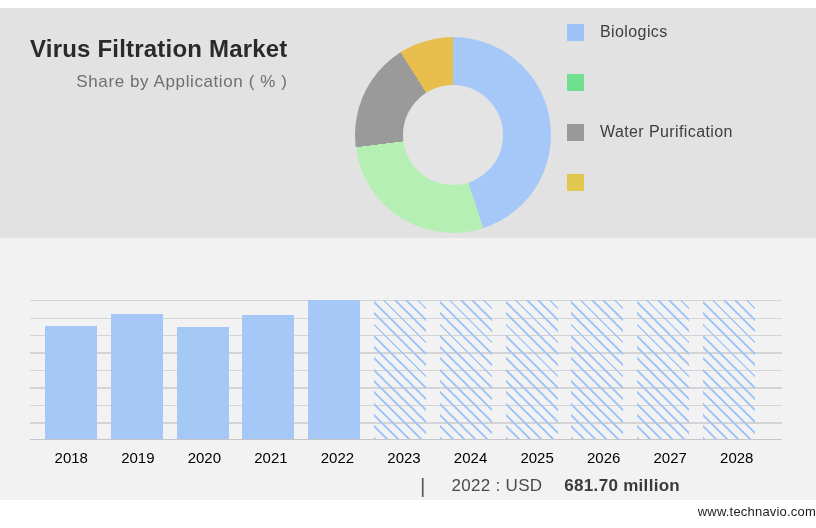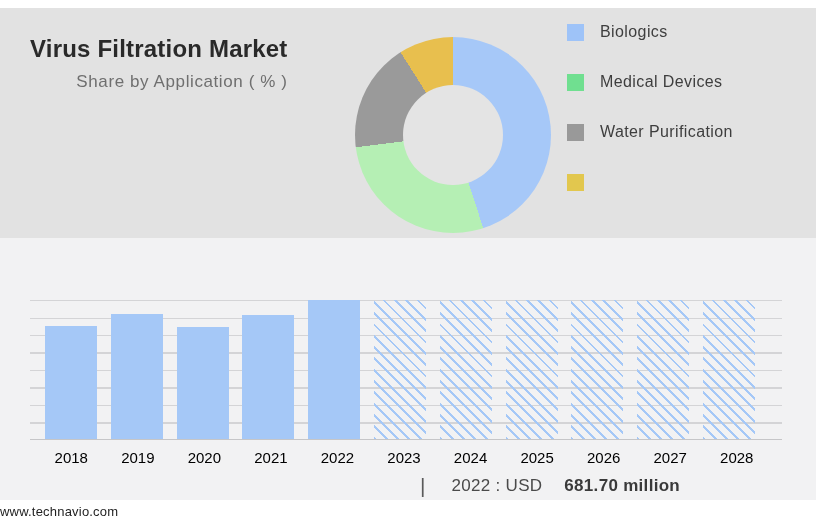--- a/index.html
+++ b/index.html
@@ -35,21 +35,21 @@
   .xlabel { flex: 1 1 0; text-align: center; font-size: 15px; color: #000000; }
 
   .caption-left { position: absolute; left: 38px; top: 478px; font-size: 17px; color: #3A3A3A; letter-spacing: 0.4px; }
   .caption-right { position: absolute; left: 420px; top: 475px; display: flex; align-items: center; gap: 26px; }
   .separator { font-size: 21px; color: #5A5A5A; line-height: 21px; }
   .stat { font-size: 17px; color: #4A4A4A; letter-spacing: 0.3px; }
   .stat b { color: #3A3A3A; margin-left: 22px; }
 
   
   .footer { position: absolute; left: 0; top: 500px; width: 816px; height: 28px; background: #FFFFFF;
-            display: flex; justify-content: flex-start; align-items: flex-start; }
+            display: flex; justify-content: flex-end; align-items: flex-start; }
   .site-url { font-size: 13px; color: #1E1E1E; margin-top: 4px; letter-spacing: 0.2px; }
 </style>
 </head>
 <body>
 
 <div class="stage">
 
   <section class="top-section">
     <div class="titles">
       <h1 class="page-title">Virus Filtration Market</h1>
@@ -58,21 +58,20 @@
     <div class="donut" style="background: conic-gradient(rgb(166, 200, 248) 0deg, rgb(166, 200, 248) 162deg, rgb(181, 239, 180) 162deg, rgb(181, 239, 180) 262.8deg, rgb(154, 154, 154) 262.8deg, rgb(154, 154, 154) 327.6deg, rgb(232, 191, 78) 327.6deg, rgb(232, 191, 78) 360deg);">
       <div class="donut-hole" style="background: rgb(228, 228, 228);"></div>
     </div>
     <div class="legend">
         <div class="legend-item">
           <span class="swatch" style="background: rgb(158, 195, 248);"></span>
           <span class="legend-label">Biologics</span>
         </div>
         <div class="legend-item">
           <span class="swatch" style="background: rgb(112, 223, 144);"></span>
-          <span class="legend-label">Medical Devices</span>
         </div>
         <div class="legend-item">
           <span class="swatch" style="background: rgb(153, 153, 153);"></span>
           <span class="legend-label">Water Purification</span>
         </div>
         <div class="legend-item">
           <span class="swatch" style="background: rgb(226, 199, 78);"></span>
         </div>
       </div>
   </section>

